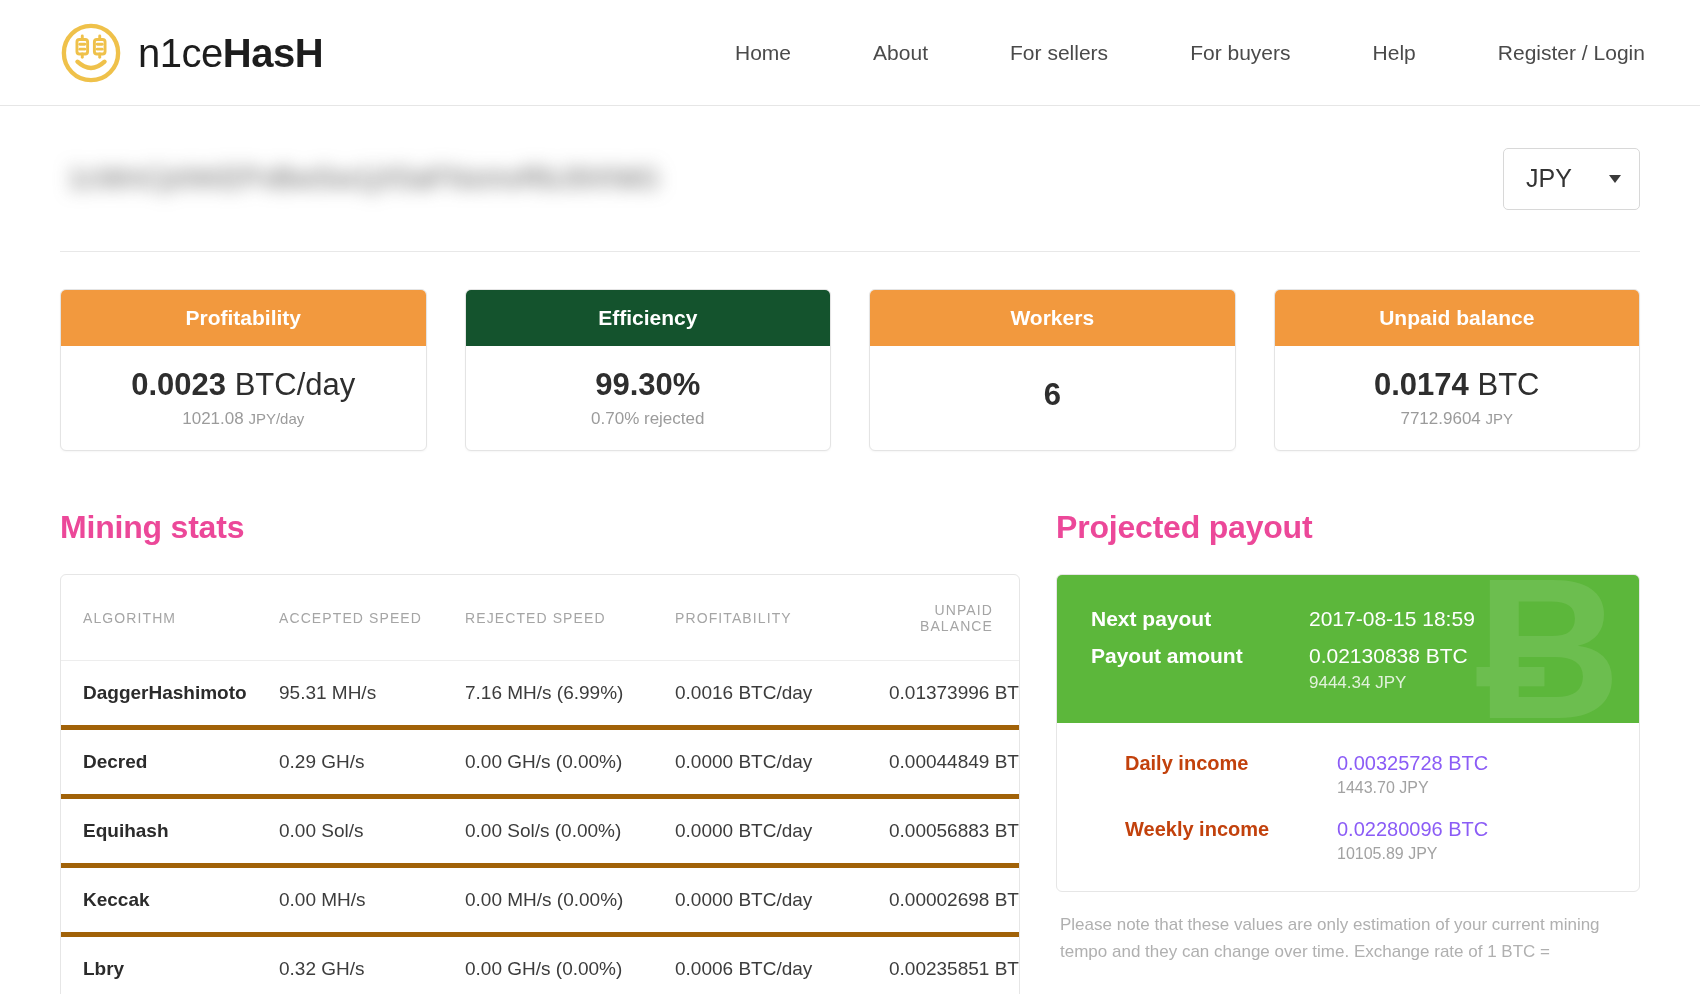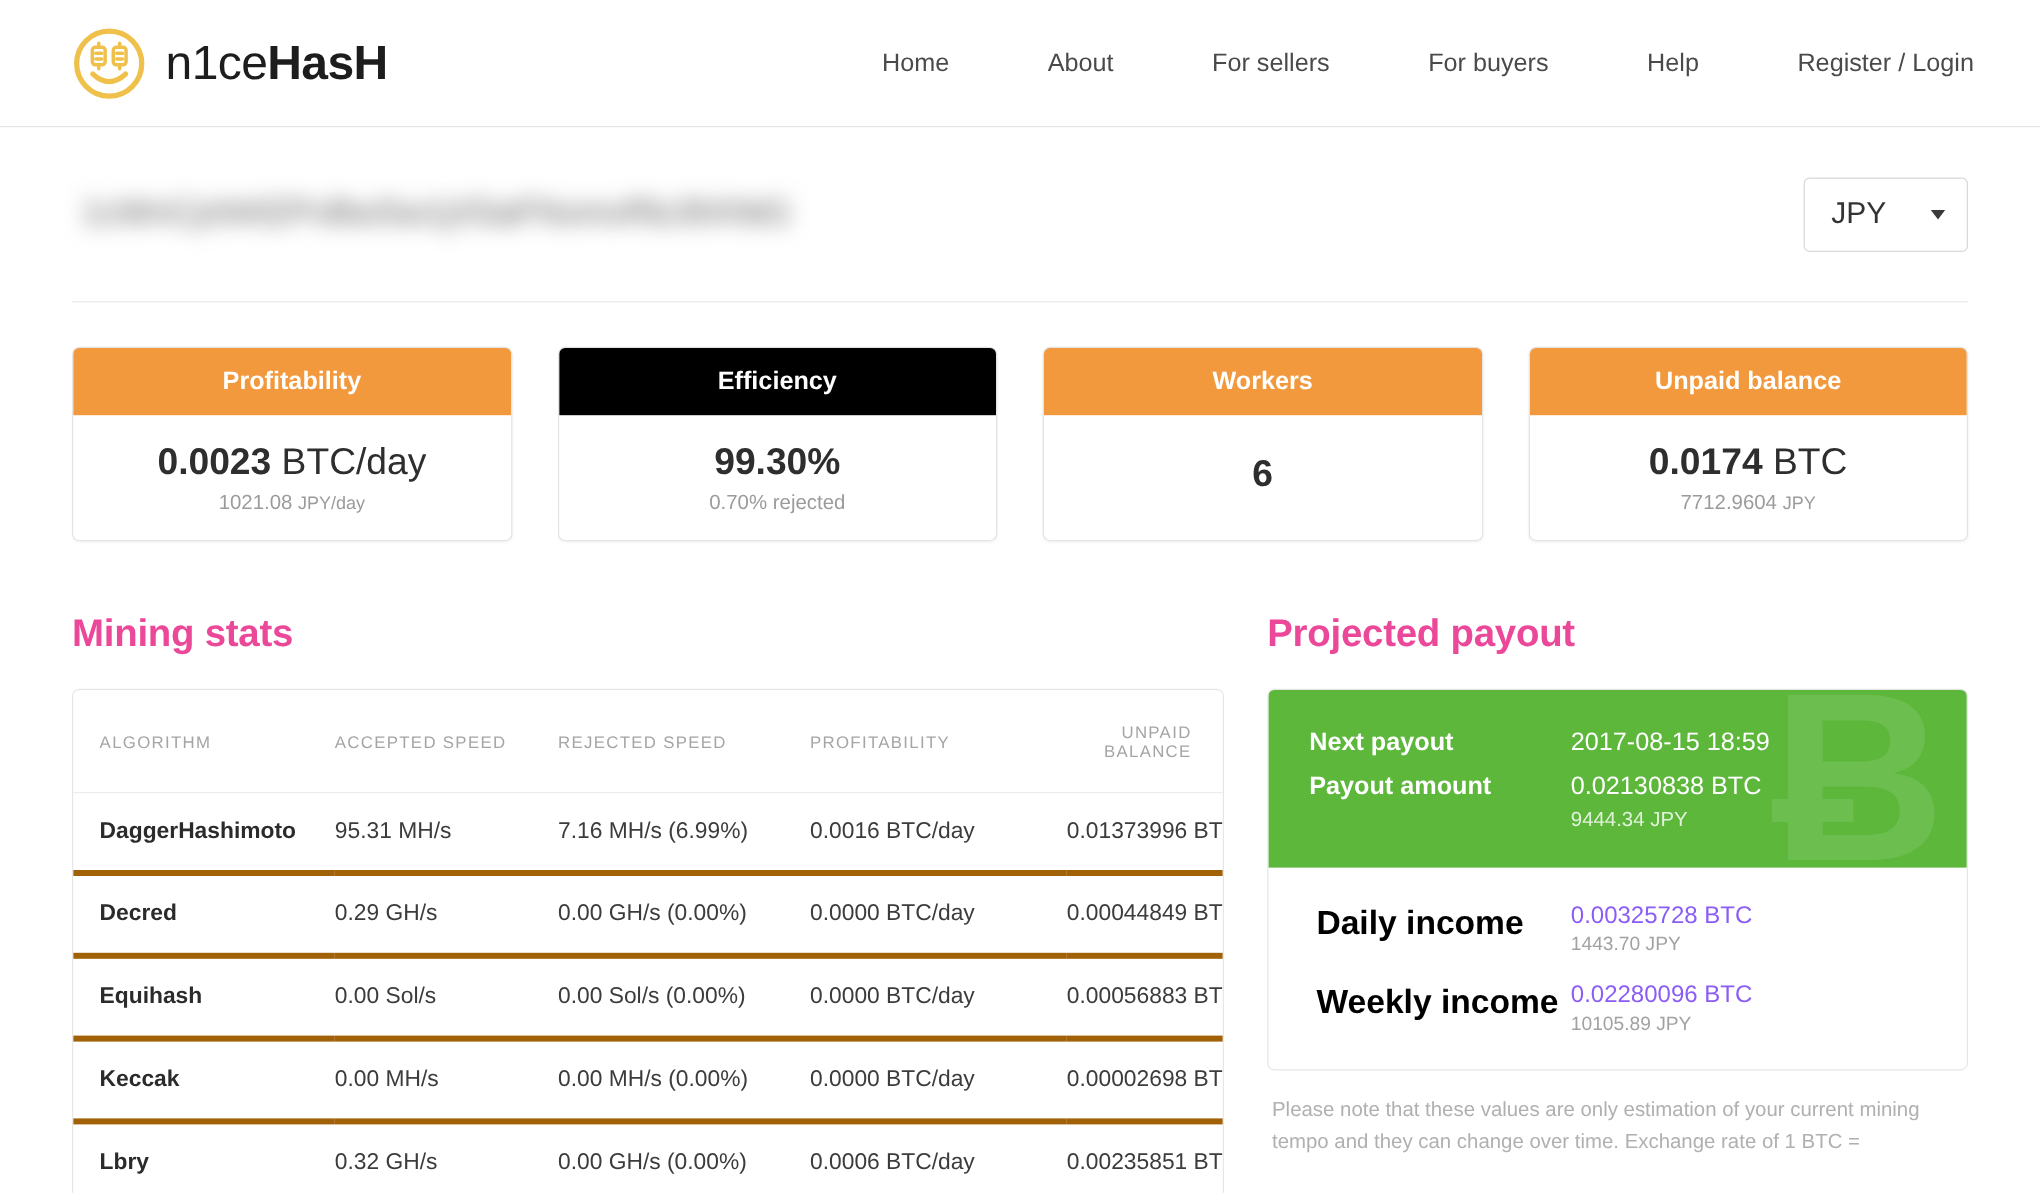--- a/index.html
+++ b/index.html
@@ -254,24 +254,25 @@
   .income-block { padding: 26px 34px 28px 40px; }
   .income-row {
     display: flex;
     align-items: flex-start;
     margin-bottom: 18px;
   }
   .income-row:last-child { margin-bottom: 0; }
   .income-label {
     width: 212px;
     flex: 0 0 212px;
-    font-size: 28px;
+    font-size: 20px;
     font-weight: 700;
-    color: #000000;
+    color: #c2410c;
     line-height: 1.4;
+    margin-left: 28px;
   }
   .income-value {
     font-size: 20px;
     color: #8b5cf6;
     line-height: 1.4;
   }
   .income-sub {
     font-size: 16px;
     color: #a2a2a2;
     margin-top: 2px;
@@ -346,21 +347,21 @@
           <span class="unit">BTC/day</span>
         </div>
         <div class="stat-secondary">
           <span>1021.08</span>
           <span class="sub-unit">JPY/day</span>
         </div>
       </div>
     </div>
 
     <div class="stat-card">
-      <div class="stat-card-head" style="background:#000000">Efficiency</div>
+      <div class="stat-card-head" style="background:#14532d">Efficiency</div>
       <div class="stat-card-body">
         <div class="stat-primary">
           <span class="num">99.30%</span>
           <span class="unit"></span>
         </div>
         <div class="stat-secondary">
           <span>0.70% rejected</span>
           <span class="sub-unit"></span>
         </div>
       </div>

